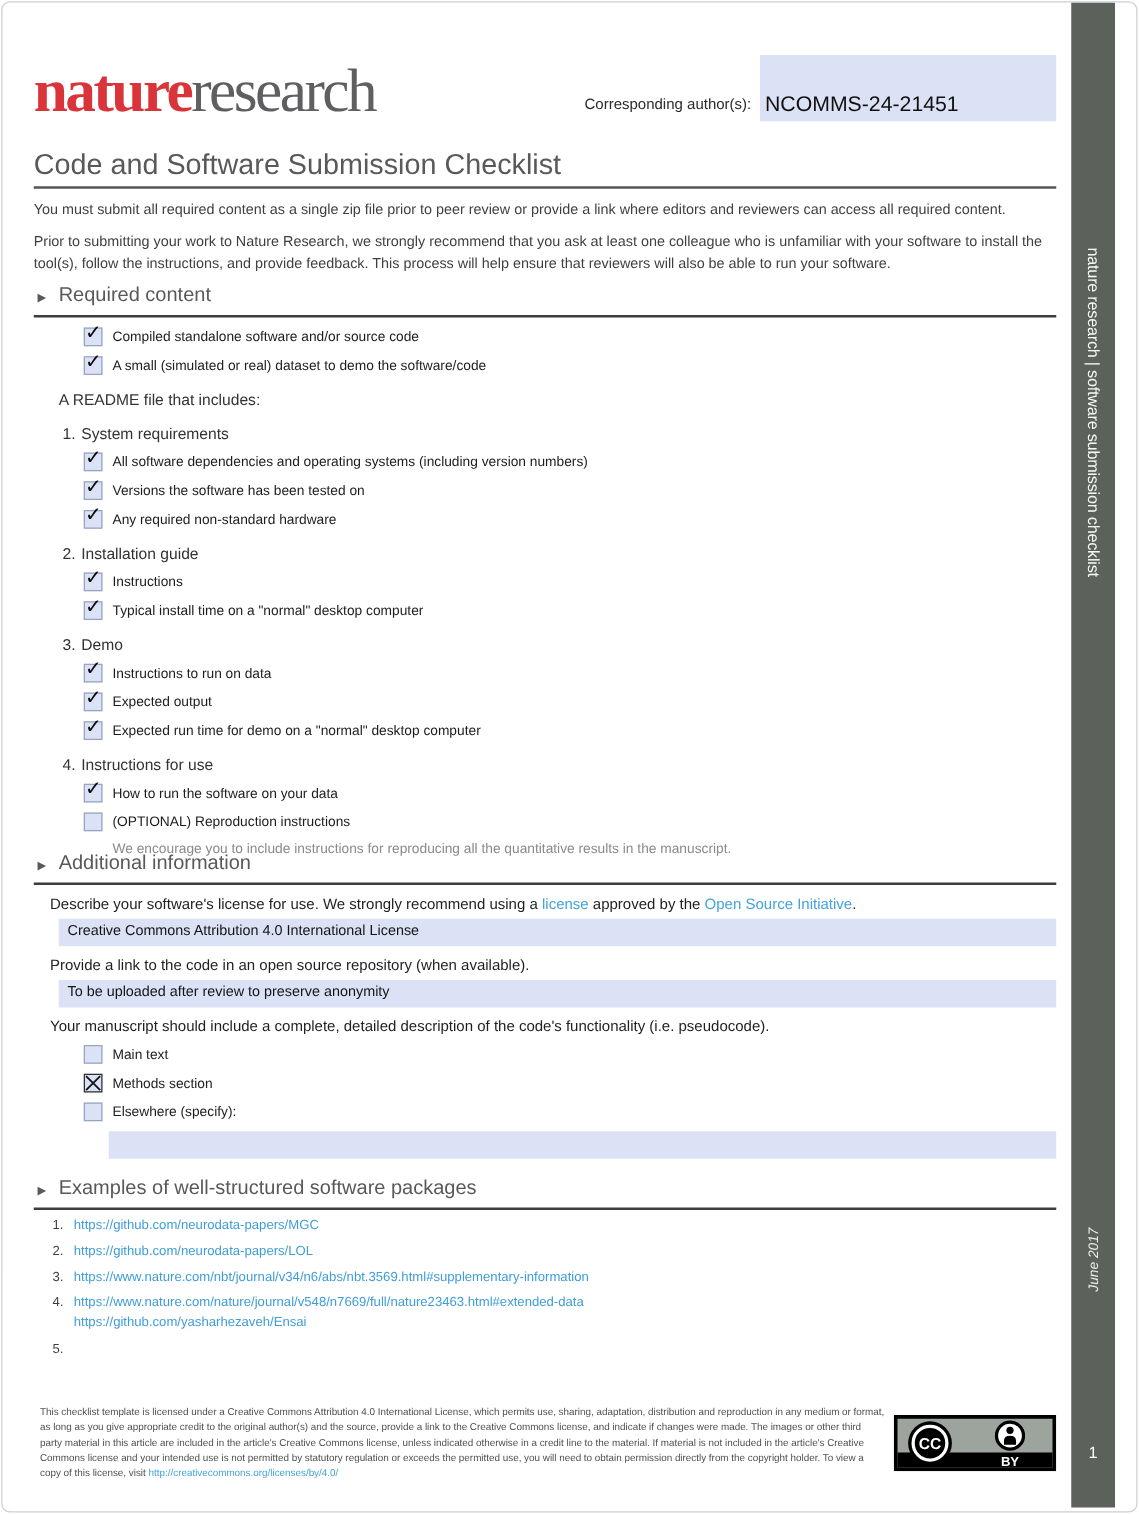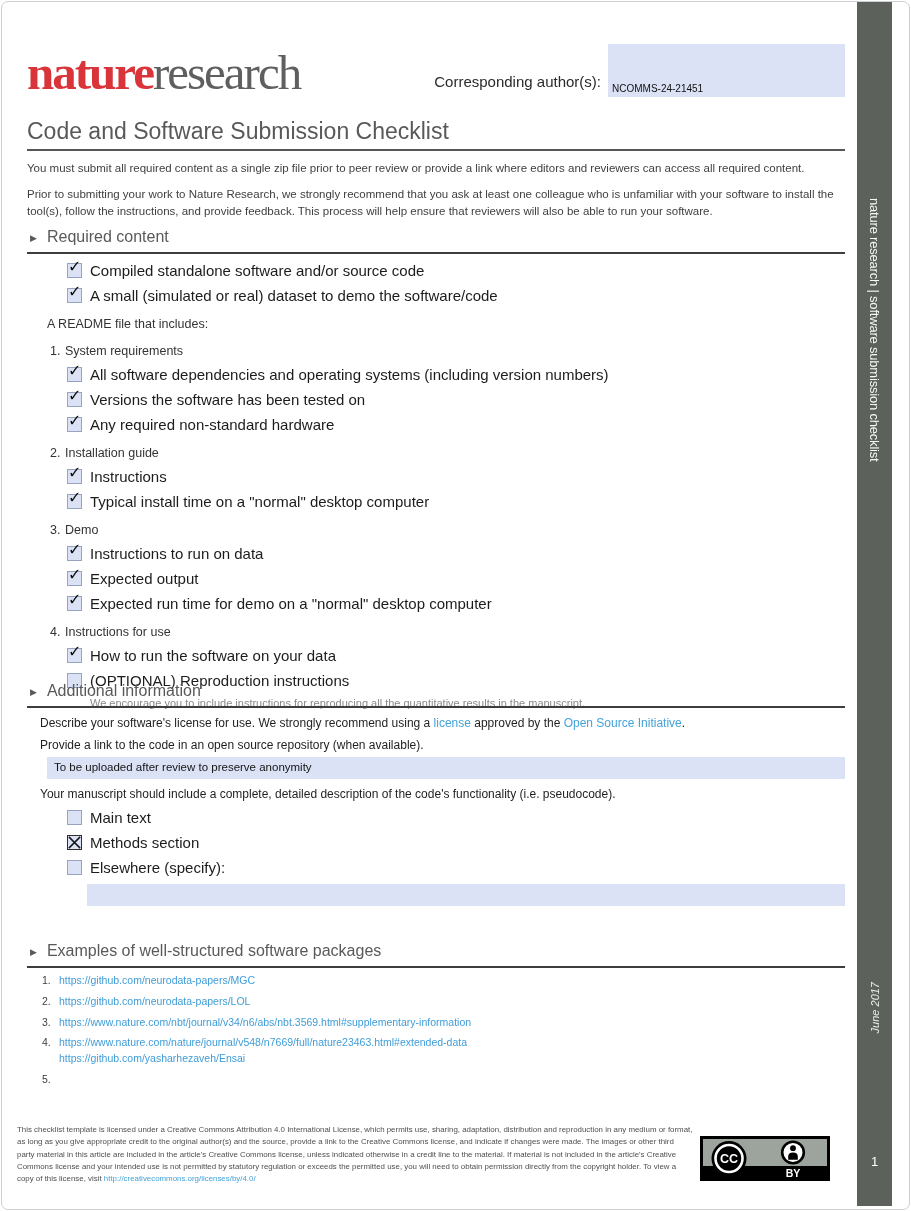--- a/index.html
+++ b/index.html
@@ -18,23 +18,23 @@
   .pnum  { position:absolute; top:1152px; left:0; width:100%; text-align:center; color:#fff; font-size:13px; }
 
   
   .content { position:absolute; left:25px; top:0; width:818px; height:100%; }
 
   .header { display:flex; align-items:flex-end; padding-top:42px; }
   .logo { font-family:"Liberation Serif", serif; font-size:49px; line-height:0.95; letter-spacing:-2px; white-space:nowrap; }
   .logo-red  { color:#d93439; font-weight:700; }
   .logo-gray { color:#5e5f61; font-weight:500; }
   .author-area { margin-left:auto; display:flex; align-items:flex-end; }
-  .author-label { font-size:15px; color:#2b2b2b; margin:16px 7px 7px 0; white-space:nowrap; }
+  .author-label { font-size:12px; color:#2b2b2b; margin:16px 7px 7px 0; white-space:nowrap; }
   .author-field { width:237px; height:53px; background:#dbe2f6; display:flex; align-items:flex-end;
-                  padding:2px 5px 3px 4px; font-size:10px; color:#101010; }
+                  padding:2px 5px 3px 4px; font-size:17px; color:#101010; }
 
   .page-title { margin-top:21px; padding-bottom:4px; border-bottom:2px solid #565656;
                 font-size:23px; font-weight:400; color:#595959; }
   .intro p { font-size:11.5px; color:#3f3f3f; line-height:1.48; margin-top:9px; }
 
   .sec { position:absolute; left:0; width:100%; }
   #sec-required  { top:226px; }
   #sec-additional{ top:680px; }
   #sec-examples  { top:940px; }
 
@@ -42,39 +42,39 @@
               border-bottom:2px solid #3d3d3d; padding-bottom:6px; margin-bottom:3px; }
   .arrow { font-size:9px; color:#595959; margin:1px 10px 0 3px; }
 
   .crow { display:flex; align-items:center; margin:8px 0 8px 40px; }
   .cbox { position:relative; width:15px; height:15px; flex:none;
           background:#dce2f6; border:1px solid #98a3c0; }
   .cbox .mark { position:absolute; left:0; top:-5px; font-size:16px; line-height:16px;
                 font-weight:700; color:#0a0a0a; font-family:"DejaVu Sans", sans-serif; }
   .cbox.xbox { border-color:#2e2e2e; }
   .xsvg { position:absolute; left:0; top:0; width:100%; height:100%; display:block; }
-  .clabel { margin-left:8px; font-size:15px; color:#1c1c1c; }
+  .clabel { margin-left:8px; font-size:11px; color:#1c1c1c; }
 
   .readme { margin:13px 0 10px 20px; font-size:12.5px; color:#333; }
   .gtitle { display:flex; margin:13px 0 8px 23px; font-size:12.5px; color:#333; }
   .gnum { width:15px; flex:none; }
   .note { margin:2px 0 0 63px; font-size:11px; color:#8a8a8a; }
 
   .ap { margin:8px 0 5px 13px; font-size:12px; color:#1f1f1f; }
   .link { color:#45a3da; }
   .afield { margin:3px 0 4px 20px; min-height:22px; background:#dbe2f6;
             padding:4px 7px; font-size:11.5px; color:#141414; }
   .elsewhere-field { margin:3px 0 0 60px; width:758px; height:22px; background:#dbe2f6;
                      padding:4px 7px; font-size:11.5px; color:#141414; }
 
   .exrow { display:flex; margin:5px 0 5px 15px; font-size:10.5px; line-height:1.5; }
   .exnum { width:17px; flex:none; color:#3f3f3f; }
   .exlink { display:block; color:#3f9dd8; }
 
-  .footer { position:absolute; left:15px; top:1122px; width:815px; display:flex; align-items:flex-end; }
+  .footer { position:absolute; left:30px; top:1122px; width:815px; display:flex; align-items:center; }
   .ftext { width:676px; font-size:7.9px; color:#4f4f4f; line-height:1.55; }
   .cc-wrap { margin-left:7px; margin-top:4px; }
 </style>
 </head>
 <body>
 
 <div class="page">
 
   <div class="content">
 
@@ -199,20 +199,21 @@
     </div>
 
     <div class="sec" id="sec-additional">
       <div class="sec-head">
         <span class="arrow">▶</span>
         <span>Additional information</span>
       </div>
 
       <p class="ap"><span>Describe your software's license for use. We strongly recommend using a </span><span class="link">license</span><span> approved by the </span><span class="link">Open Source Initiative</span><span>.</span></p>
 
+      <div class="afield">Creative Commons Attribution 4.0 International License</div>
 
       <p class="ap">Provide a link to the code in an open source repository (when available).</p>
 
       <div class="afield">To be uploaded after review to preserve anonymity</div>
 
       <p class="ap">Your manuscript should include a complete, detailed description of the code's functionality (i.e. pseudocode).</p>
 
       <div class="crow">
         <span class="cbox"></span>
         <span class="clabel">Main text</span>

